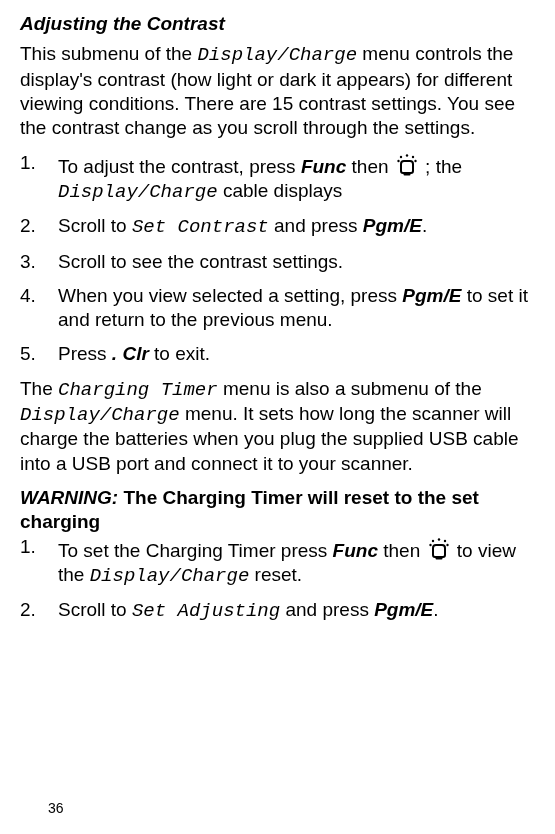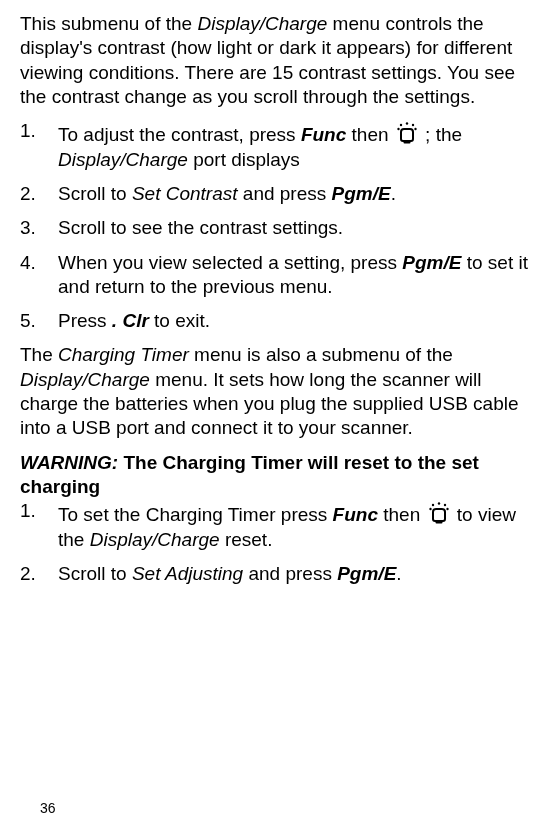--- a/index.html
+++ b/index.html
@@ -18,21 +18,21 @@
     line-height: 1.28;
   }
   .h3 {
     font-weight: bold;
     font-style: italic;
     margin-bottom: 6px;
   }
   .para {
     margin-bottom: 10px;
   }
-  .inline-italic { font-style: italic; }
+  .inline-italic { font-style: italic; font-family: Liberation Mono, monospace; }
   .inline-bold { font-weight: bold; }
   .inline-bolditalic { font-weight: bold; font-style: italic; text-align: center; }
   ol.steps {
     list-style: none;
     padding: 0;
     margin: 0 0 8px 0;
   }
   ol.steps > li {
     display: flex;
     align-items: flex-start;
@@ -52,54 +52,55 @@
     height: 26px;
     margin: 0 2px;
   }
   .warning-block {
   }
   .warning-body {
     padding-left: 38px;
   }
   .page-num {
     position: absolute;
-    left: 20px;
+    left: 28px;
     bottom: 16px;
     font-size: 14px;
   }
   .rel {
     position: relative;
     width: 100%;
     height: 100%;
   }
 </style>
 </head>
 <body>
 <div class="rel">
 
+<div class="h3">Adjusting the Contrast</div>
 
 <div class="para">
   <span>This submenu of the </span><span class="inline-italic">Display/Charge</span><span> menu controls the display's contrast (how light or dark it appears) for different viewing conditions. There are 15 contrast settings. You see the contrast change as you scroll through the settings.</span>
 </div>
 
 <ol class="steps">
   <li>
     <span class="num">1.</span>
     <span class="body">
       <span>To adjust the contrast, press </span><span class="inline-bolditalic">Func</span><span> then </span><span class="light-icon"><svg viewBox="0 0 22 26">
               <g fill="#000">
                 <path d="M8 10 h6 a3 3 0 0 1 3 3 v7 a2 2 0 0 1 -2 2 h-8 a2 2 0 0 1 -2 -2 v-7 a3 3 0 0 1 3 -3 z" fill="none" stroke="#000" stroke-width="2"></path>
                 <circle cx="11" cy="4.5" r="1.2"></circle>
                 <circle cx="5" cy="6" r="1.2"></circle>
                 <circle cx="17" cy="6" r="1.2"></circle>
                 <circle cx="2.5" cy="10" r="1.2"></circle>
                 <circle cx="19.5" cy="10" r="1.2"></circle>
                 <rect x="7.5" y="22" width="7" height="2.5" rx="1"></rect>
               </g>
-            </svg></span><span> ; the </span><span class="inline-italic">Display/Charge</span><span> port displays</span>
+            </svg></span><span> ; the </span><span class="inline-italic">Display/Charge</span><span> cable displays</span>
     </span>
   </li>
   <li>
     <span class="num">2.</span>
     <span class="body">
       <span>Scroll to </span><span class="inline-italic">Set Contrast</span><span> and press </span><span class="inline-bolditalic">Pgm/E</span><span>.</span>
     </span>
   </li>
   <li>
     <span class="num">3.</span>

